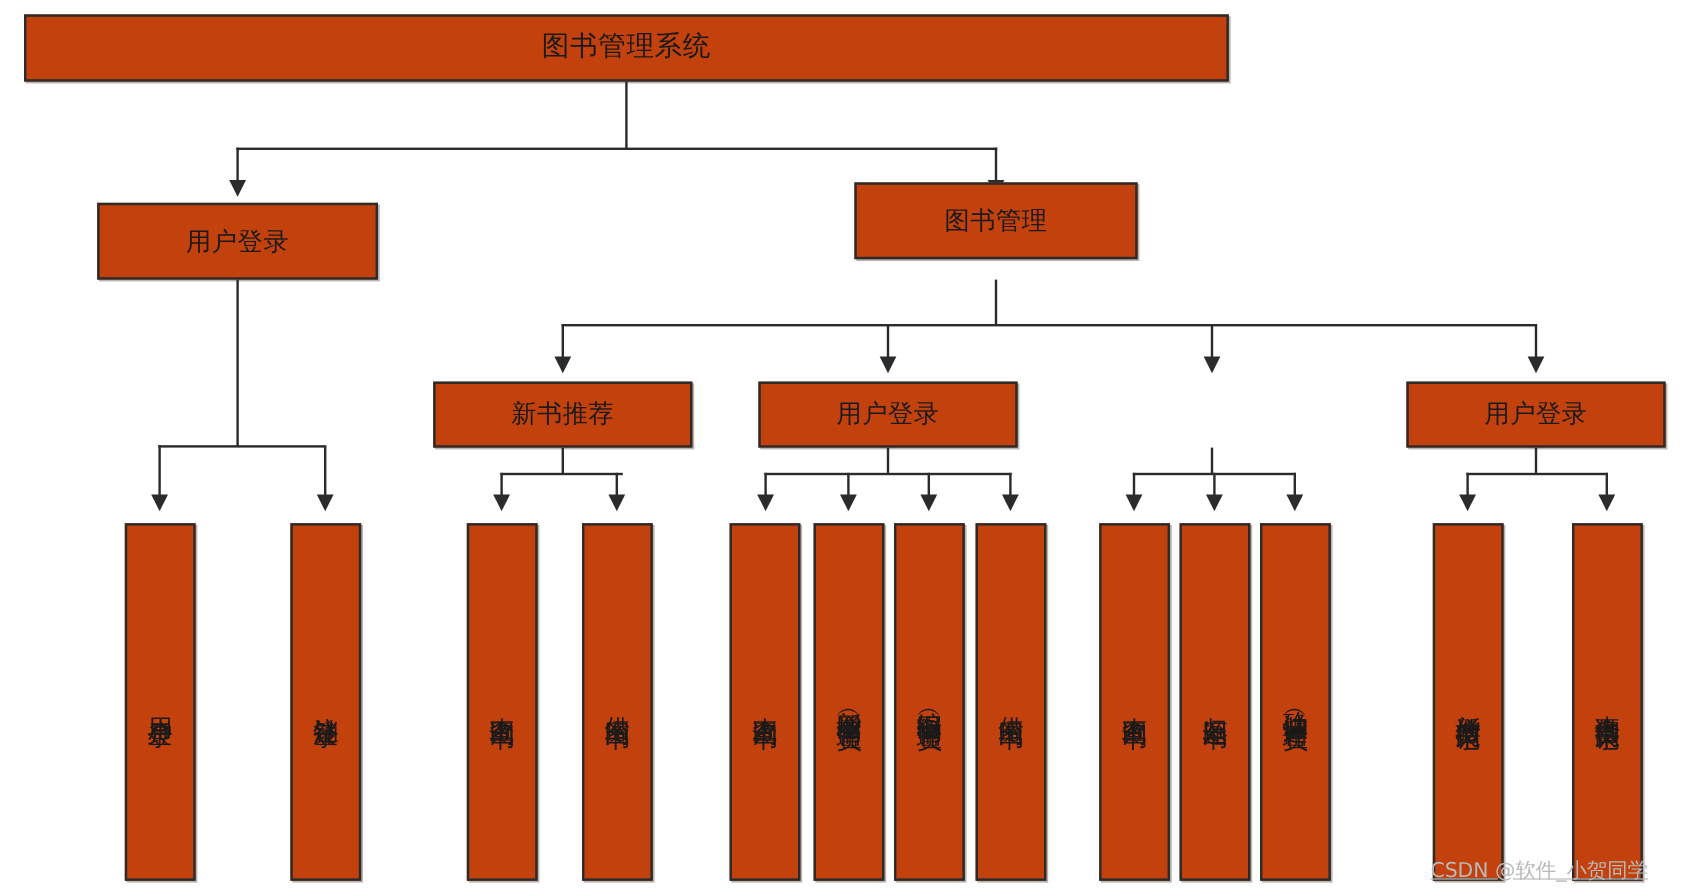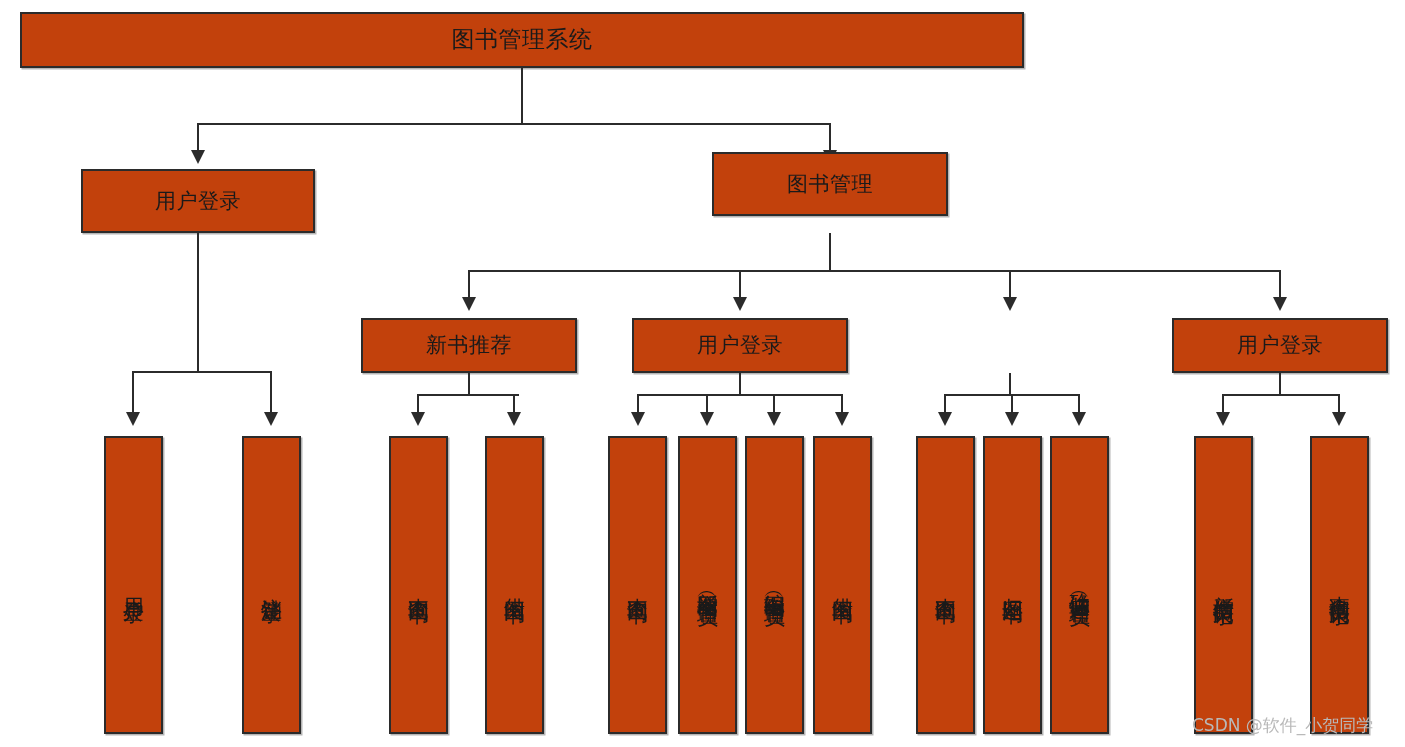--- a/index.html
+++ b/index.html
@@ -207,15 +207,15 @@
     <span class="label">确认归还（管理员）</span>
   </div>
 
   <div class="node leaf" style="left:1194px; top:436px; width:59px; height:298px;">
     <span class="label">新增借阅记录</span>
   </div>
   <div class="node leaf" style="left:1310px; top:436px; width:59px; height:298px;">
     <span class="label">查询借阅记录</span>
   </div>
 
-  <div id="watermark" style="left:1192px; top:714px;">CSDN @软件_小贺同学</div>
+  <div id="watermark" style="left:1192px; top:714px;text-decoration:underline;">CSDN @软件_小贺同学</div>
 
 </div>
 
 </body></html>

